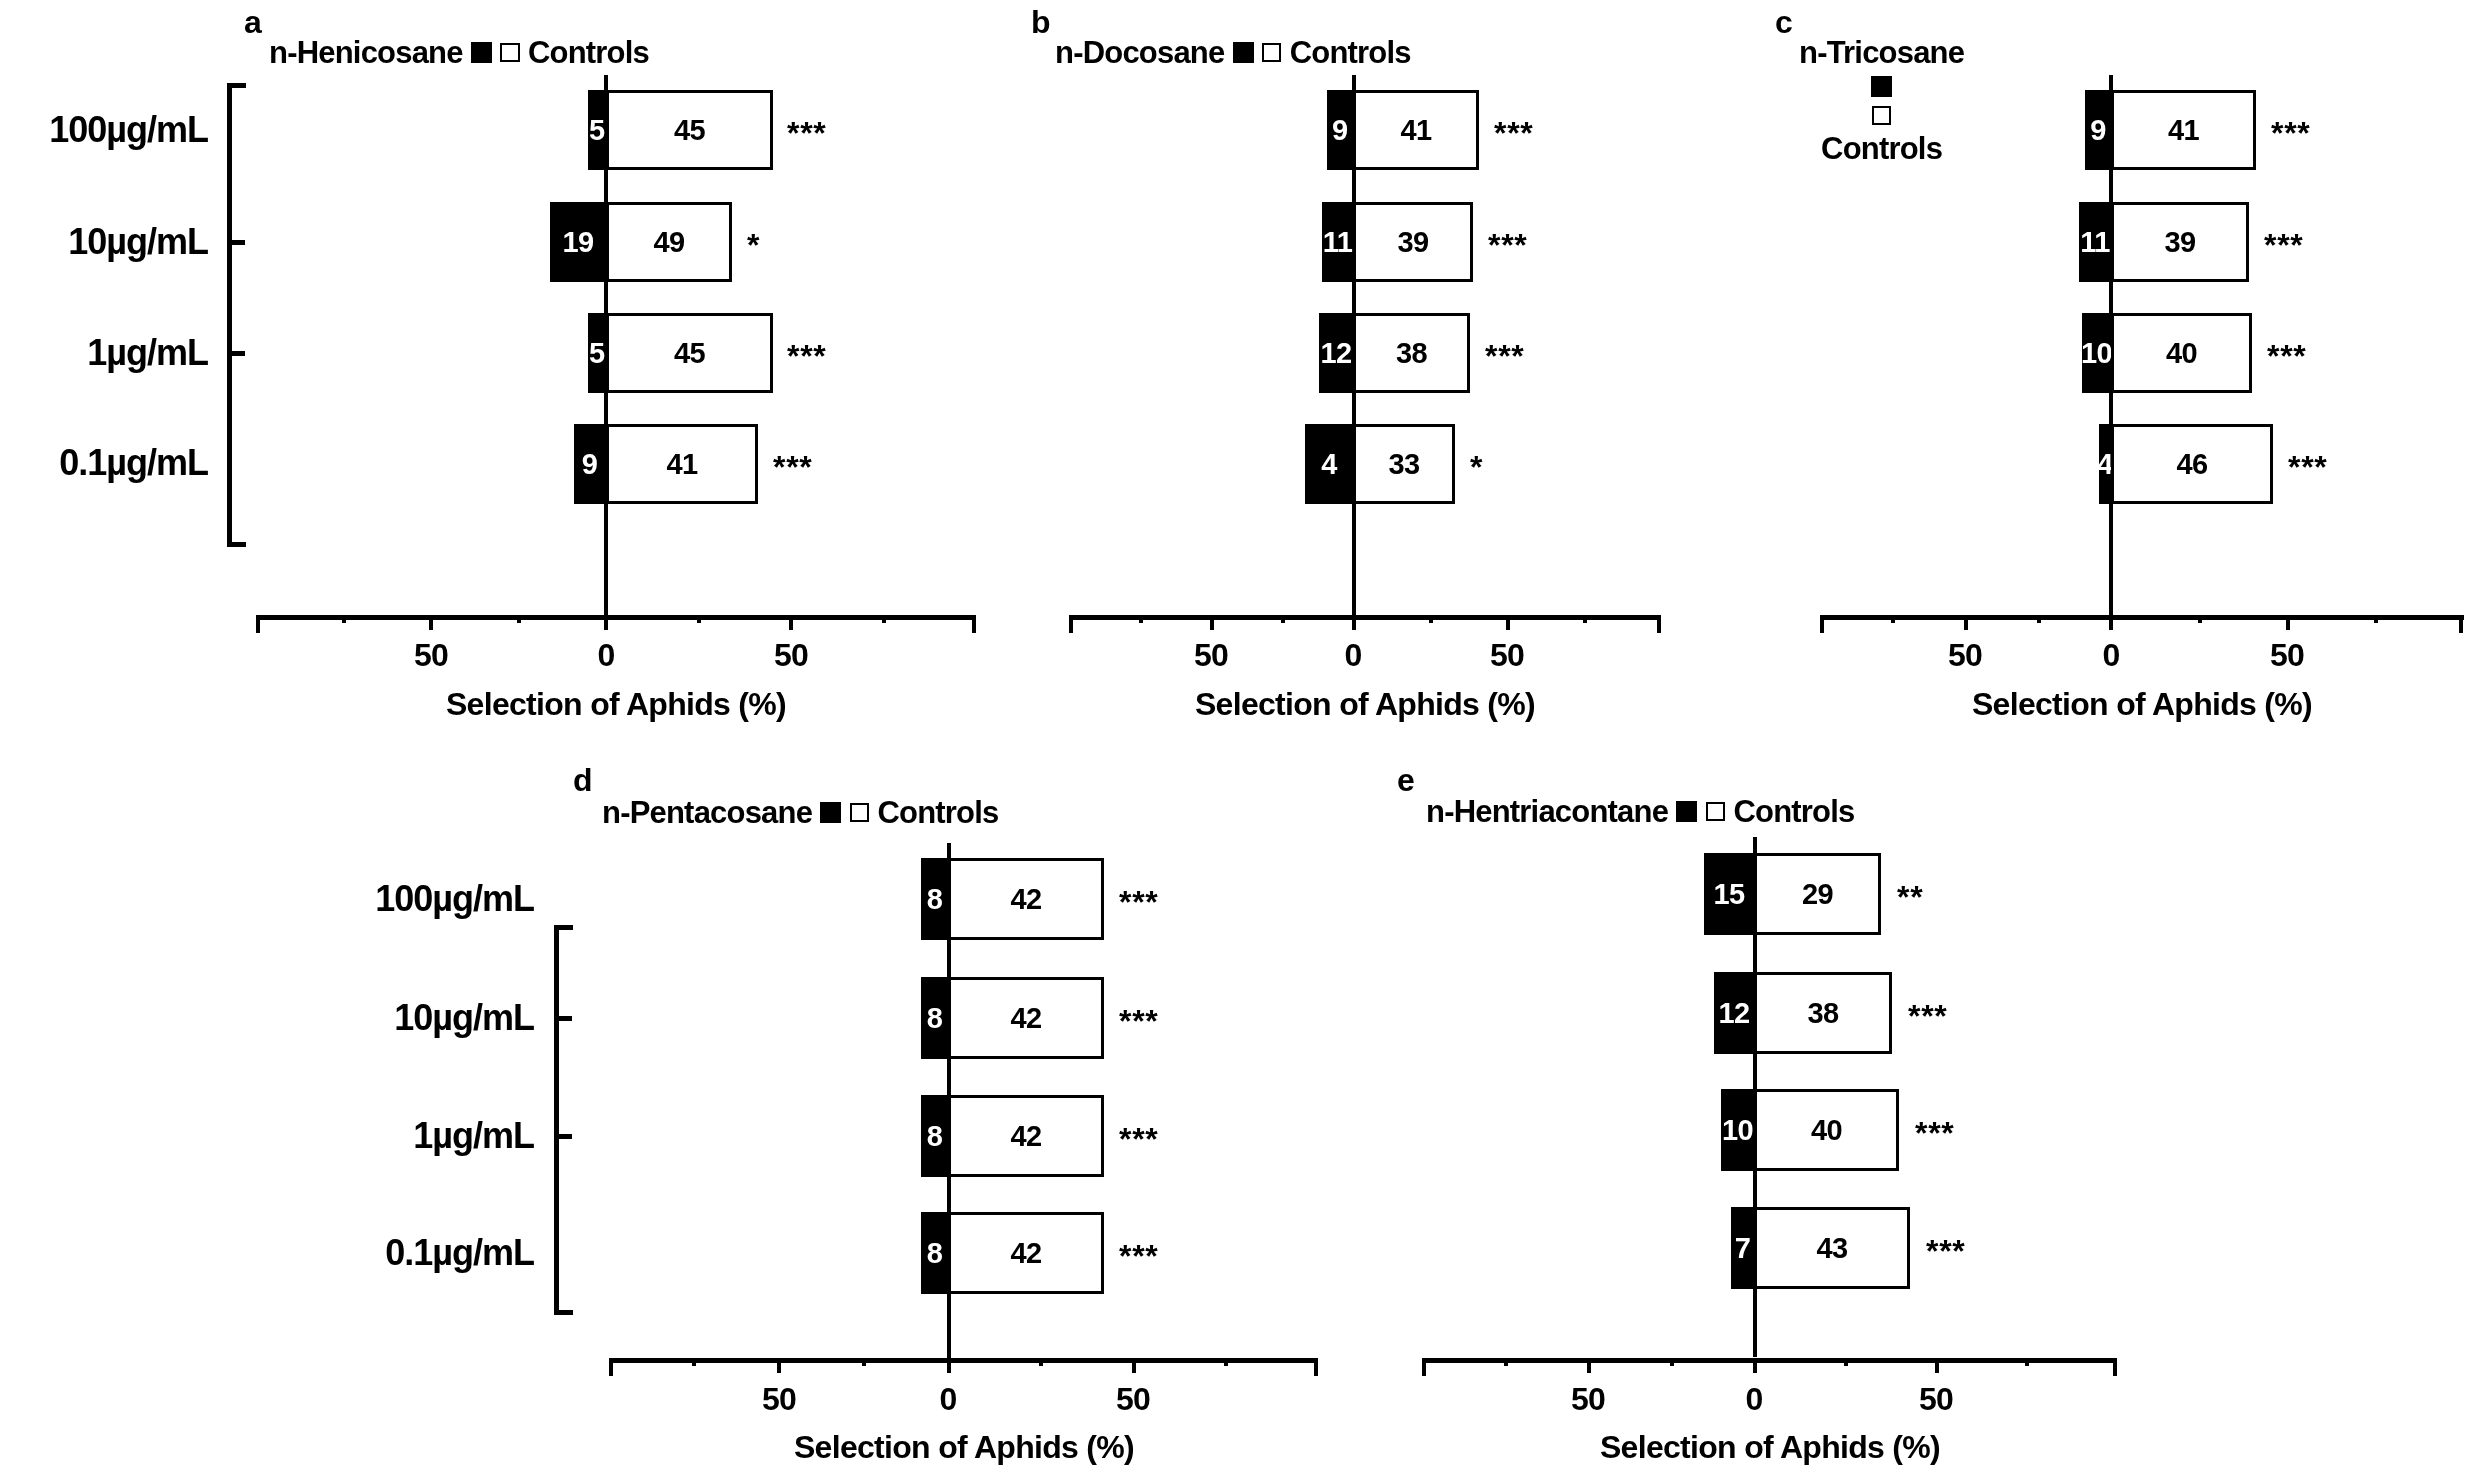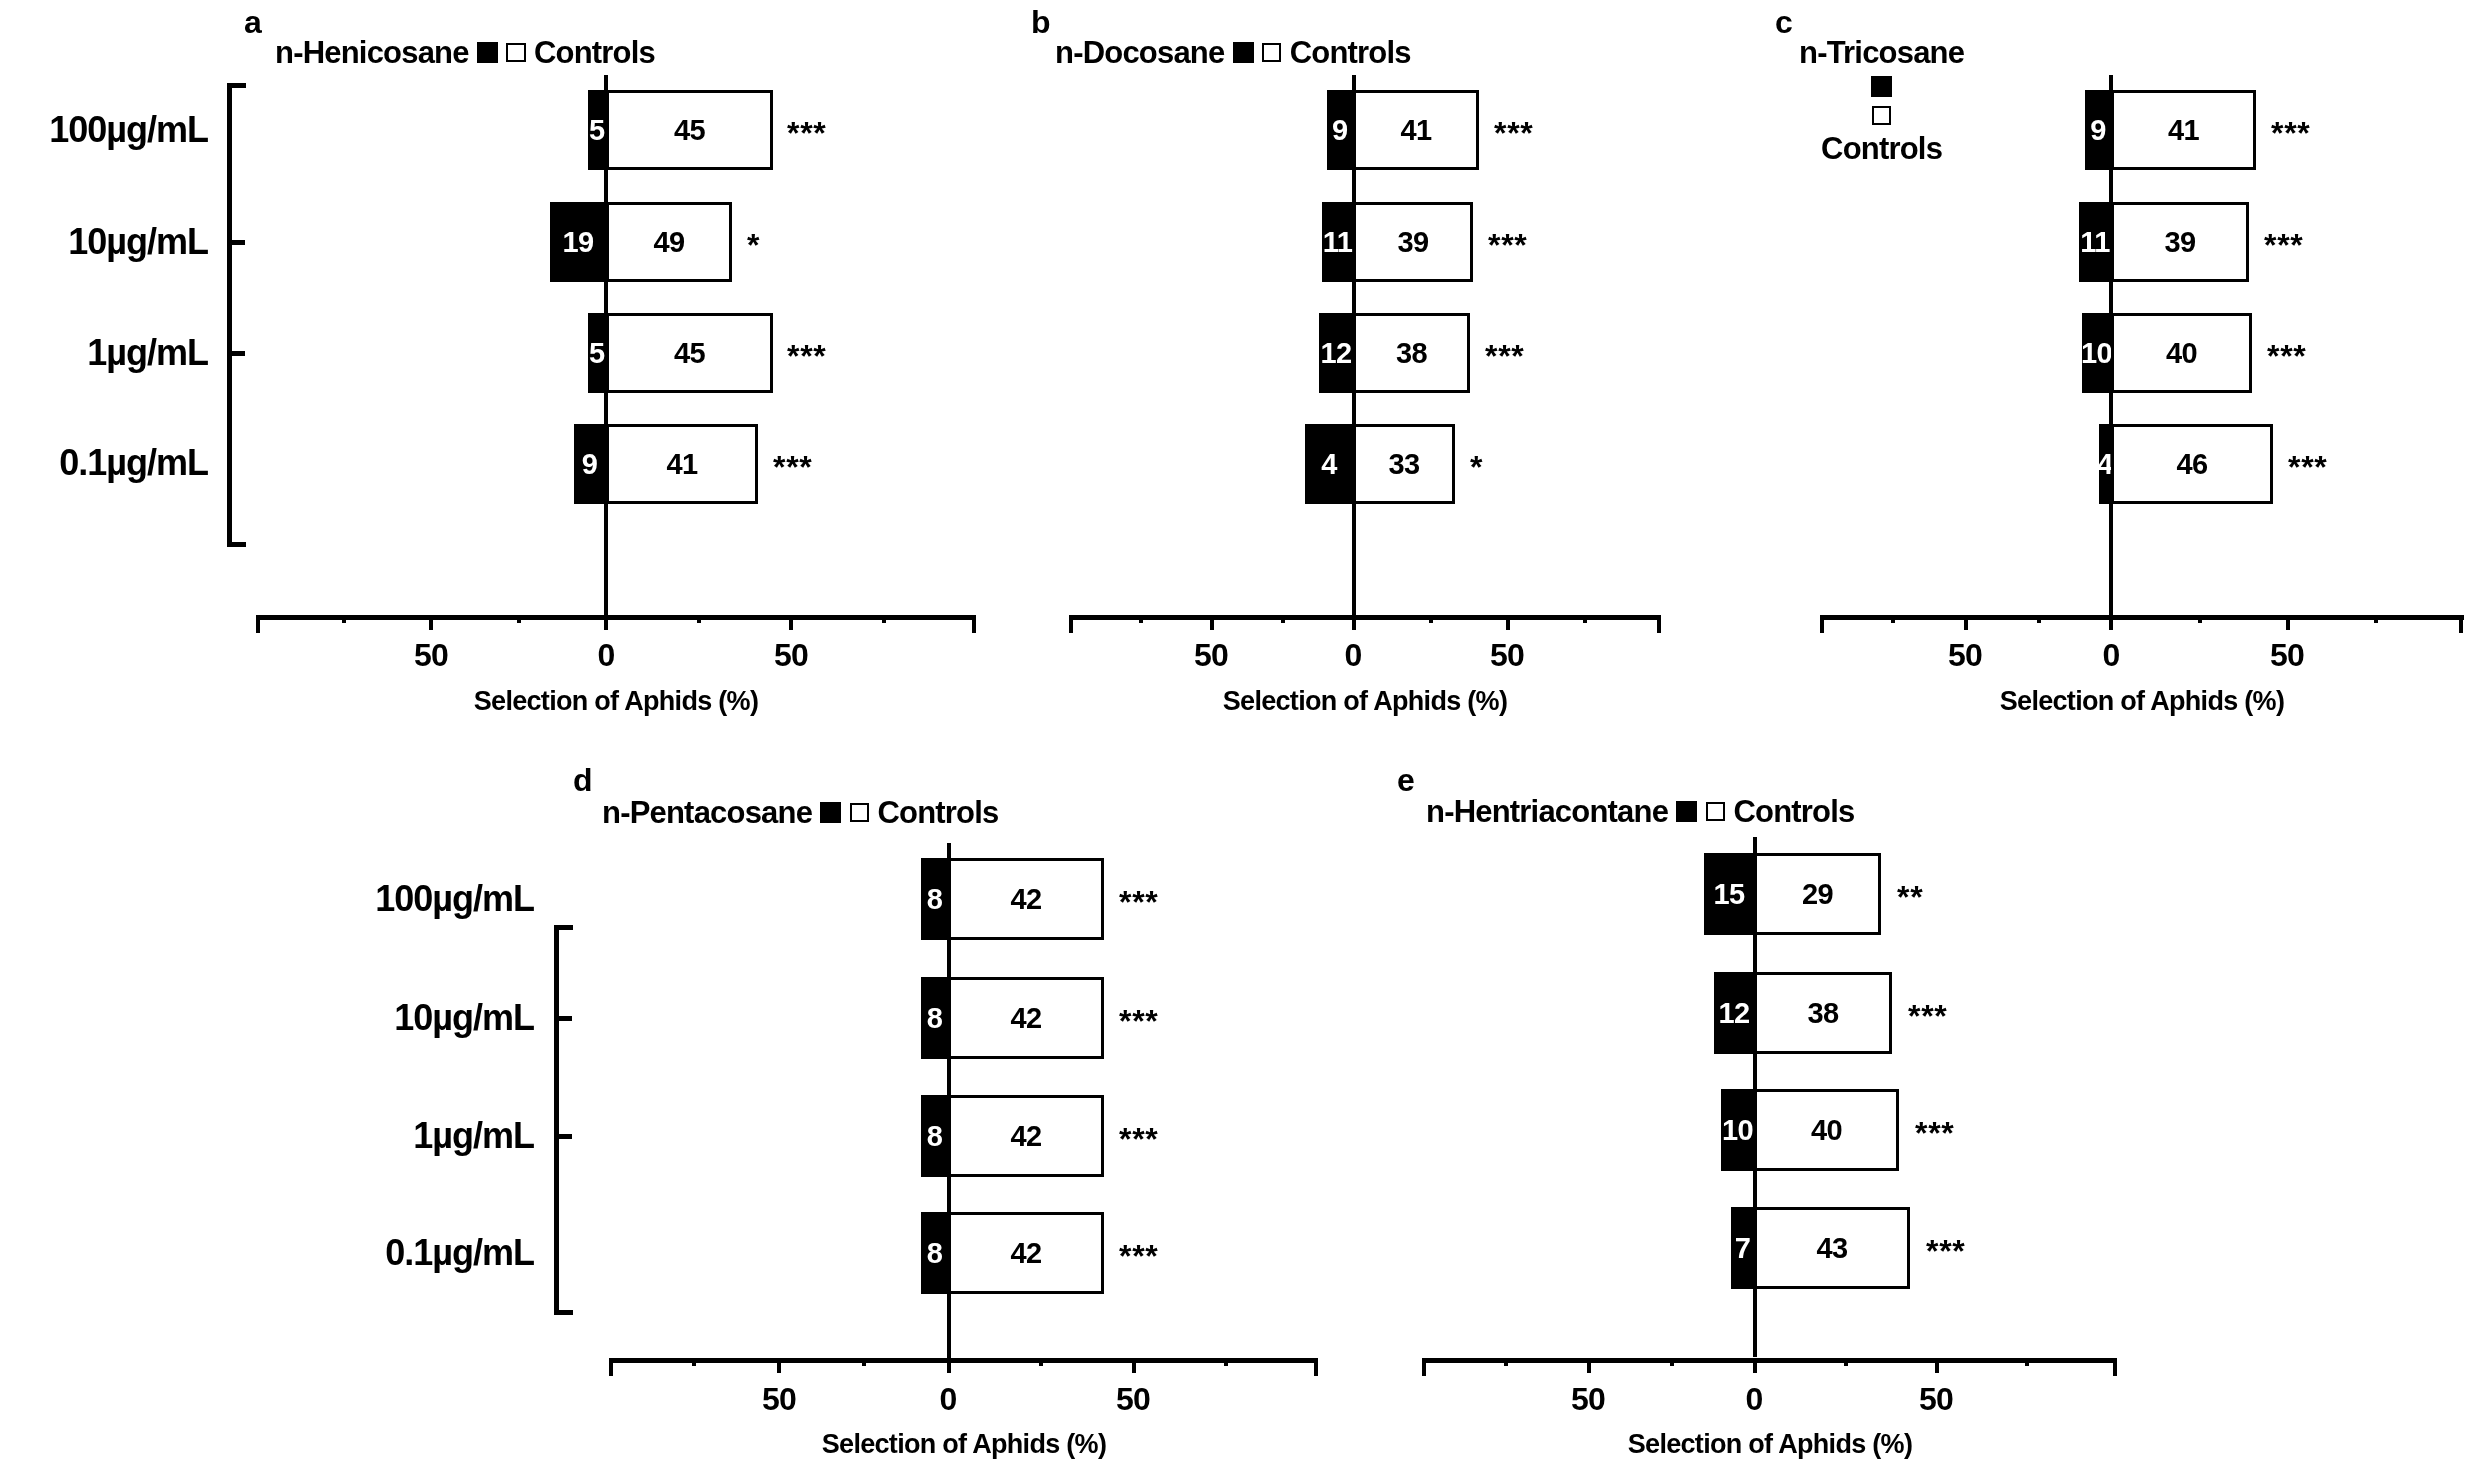--- a/index.html
+++ b/index.html
@@ -38,38 +38,38 @@
        letter-spacing:0.7px;white-space:nowrap;}
 
   
   .xaxis{position:absolute;height:4.8px;background:#000;}
   .xtick{position:absolute;width:3.5px;background:#000;top:4.8px;}
   .xtick.major{height:15px;}
   .xtick.minor{height:8.3px;}
   .xcap{position:absolute;width:4.2px;height:18px;background:#000;top:4.8px;}
   .xticklabel{position:absolute;font-weight:bold;font-size:32px;line-height:1;
               transform:translateX(-50%);letter-spacing:-0.7px;}
-  .xaxis-title{position:absolute;font-weight:bold;font-size:27px;line-height:1;
+  .xaxis-title{position:absolute;font-weight:bold;font-size:32px;line-height:1;
                white-space:nowrap;transform:translateX(-50%);letter-spacing:-0.7px;}
 
   
   .yaxis-line{position:absolute;width:4.8px;background:#000;}
   .ycap{position:absolute;height:4.8px;width:19.4px;background:#000;}
   .ytick{position:absolute;height:4.8px;width:18px;background:#000;}
   .yticklabel{position:absolute;font-weight:bold;font-size:36px;line-height:1;
               white-space:nowrap;text-align:right;transform:translateY(-50%);
               letter-spacing:-1px;}
 </style>
 </head>
 <body>
 
 <div class="figure">
     <div class="panel">
       <div class="panel-letter" style="left: 244px; top: 5.5px;">a</div>
-      <div class="panel-title" style="left: 275px; top: 37px;">
+      <div class="panel-title" style="left: 269px; top: 37px;">
         <span>n-Henicosane</span>
         <span class="swatch-black"></span>
         <span class="swatch-white"></span>
         <span>Controls</span>
       </div>
       <div class="zeroline" style="left: 604px; top: 75px; height: 540px;"></div>
       <div class="rowband" style="top: 90px; height: 80px;">
         <div class="bar-neg" style="left: 588px; width: 17.5px;">
           <span>5</span>
         </div>

